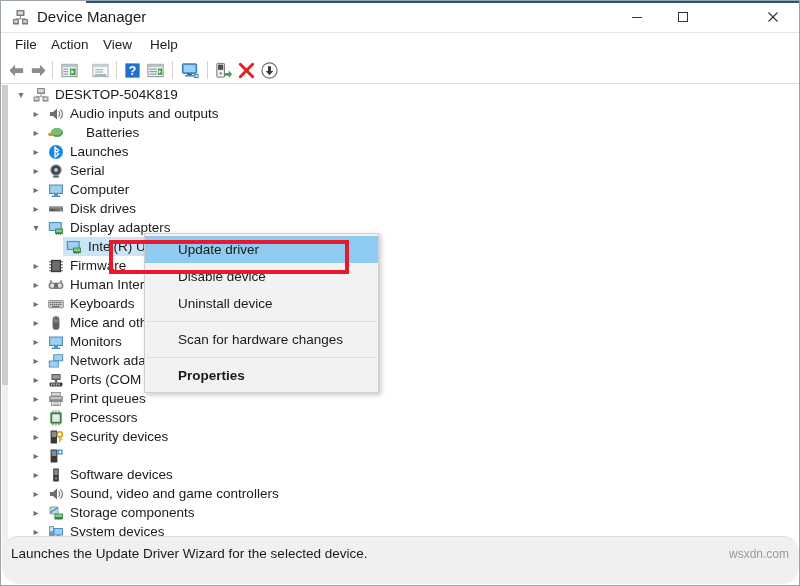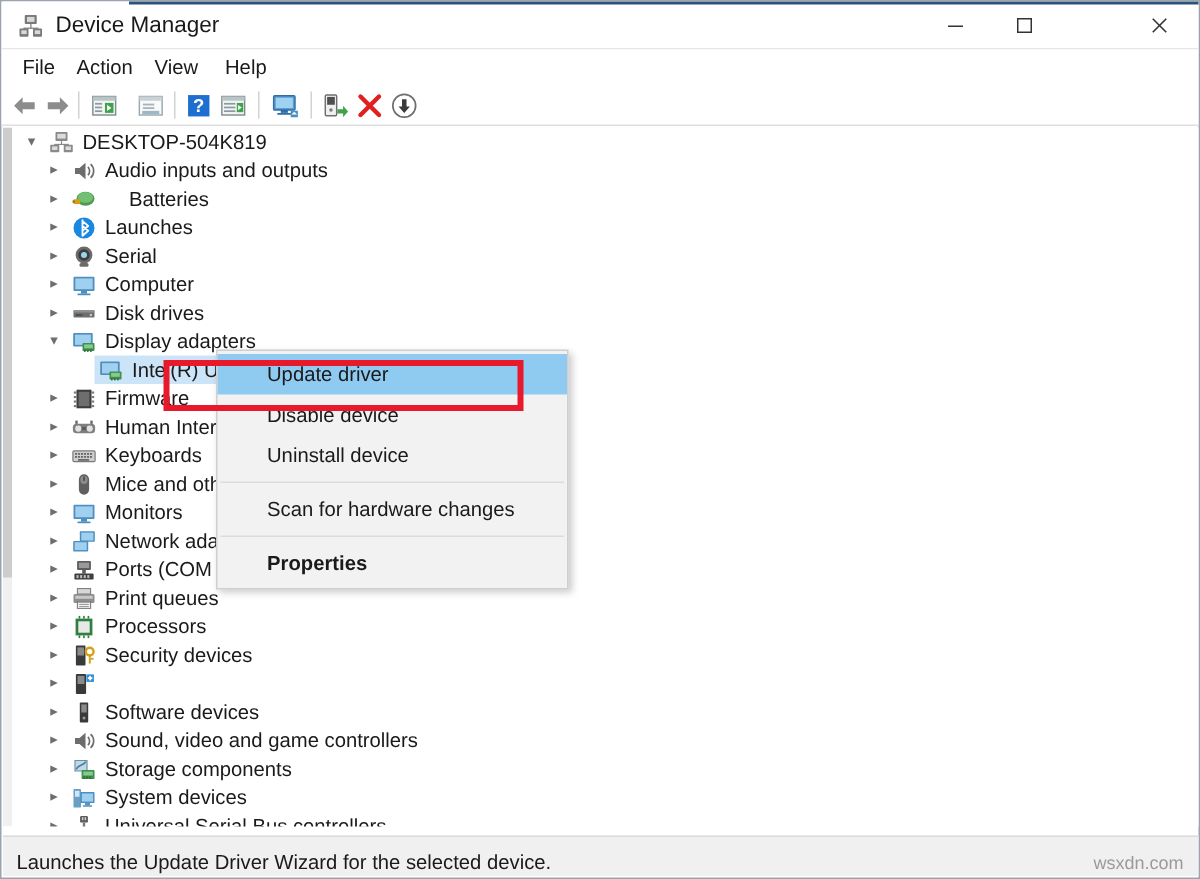--- a/index.html
+++ b/index.html
@@ -159,24 +159,25 @@
     width: 240px; height: 34px;
     border: 4px solid #e8192c;
     box-sizing: border-box;
     z-index: 50;
     pointer-events: none;
   }
 
   
   #statusbar {
     position: absolute; left: 1px; bottom: 1px;
-    width: 797px; height: 27px;
+    width: 797px; height: 48px;
     background: #f0f0f0;
     border-top: 1px solid #dcdcdc;
     box-sizing: border-box;
+    border-radius: 17px;
   }
   #status-text {
     position: absolute; left: 9px; top: 9px;
     font-size: 13.5px; color: #1a1a1a;
     white-space: nowrap;
   }
   #watermark {
     position: absolute; right: 10px; top: 10px;
     font-size: 12px; color: #9a9a9a;
     white-space: nowrap;

